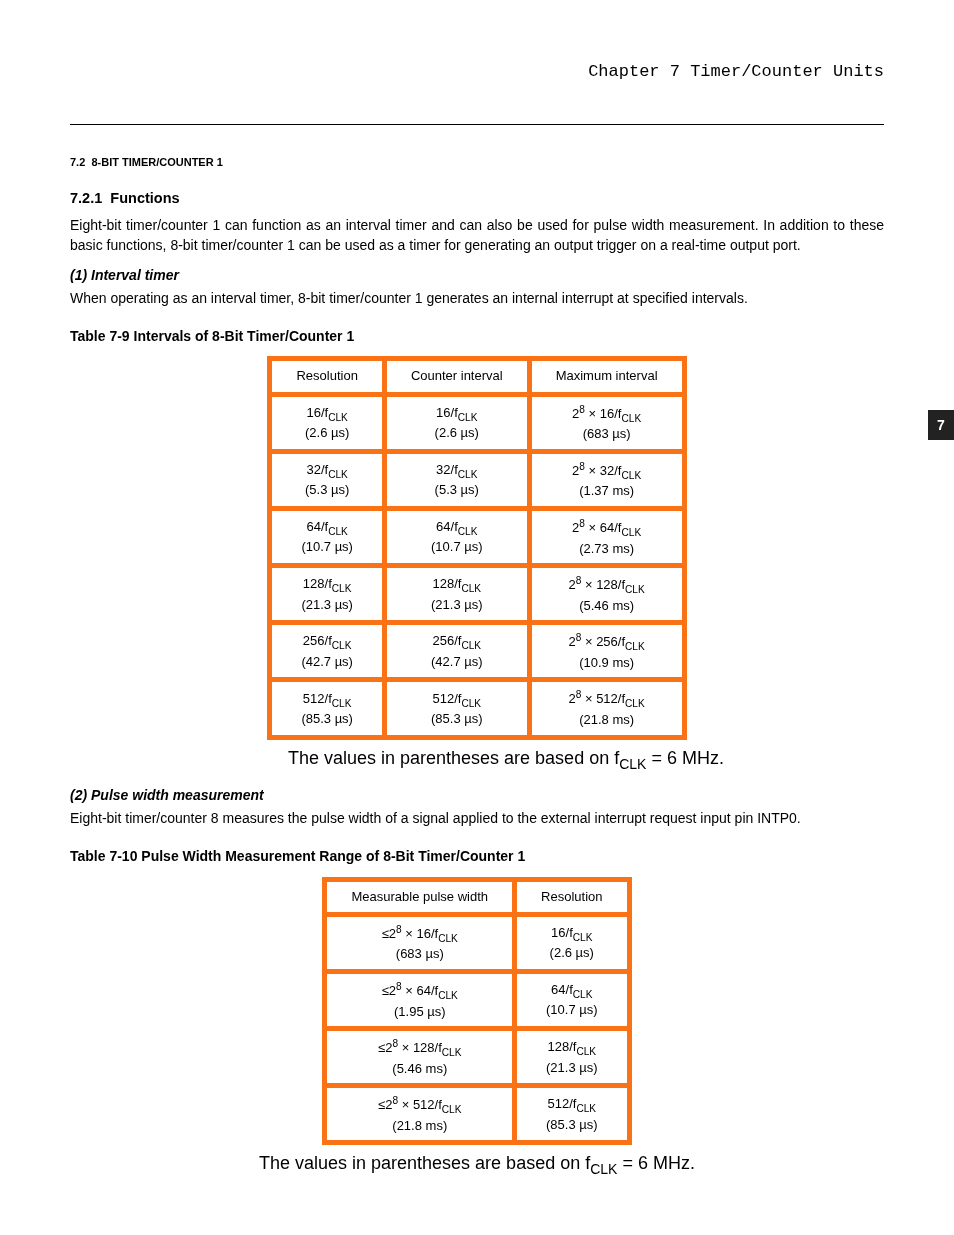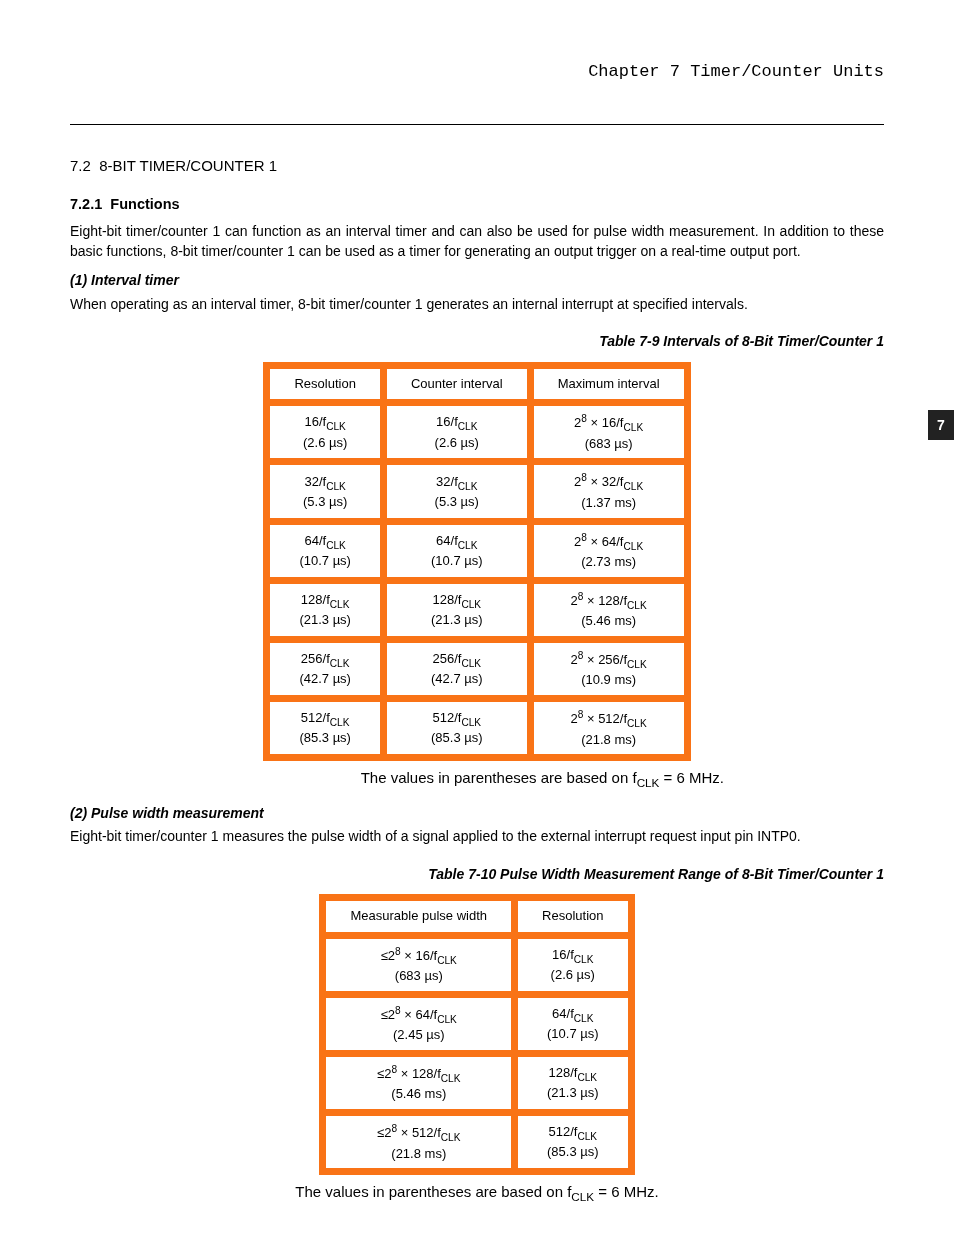--- a/index.html
+++ b/index.html
@@ -29,56 +29,55 @@
     width: 26px;
     height: 30px;
     background: #222;
     color: #fff;
     font-weight: bold;
     text-align: center;
     line-height: 30px;
     font-size: 14px;
   }
   h2.section {
-    font-size: 15px;
-    font-weight: normal;
+    font-size: 11px;
+    font-weight: bold;
     margin: 0 0 18px 0;
   }
   h3.subsection {
     font-size: 14.5px;
     font-weight: bold;
     margin: 0 0 8px 0;
   }
   p.body {
     margin: 0 0 10px 0;
     text-align: justify;
   }
   .item-head { font-weight: bold; margin: 4px 0 4px 0; font-style: italic; }
   .indent { margin-left: 40px; }
   .tablecap {
-    text-align: right;
-    font-weight: bold;
-    font-style: italic;
+    text-align: left;
+    font-weight: bold;
     margin: 18px 0 10px 0;
   }
   table.data {
     border-collapse: collapse;
     margin: 0 auto;
   }
   table.data th, table.data td {
-    border: 7px solid #f97316;
+    border: 5px solid #f97316;
     padding: 6px 24px;
     font-weight: normal;
     font-size: 13px;
     text-align: center;
     vertical-align: middle;
   }
   table.data td .line { display: block; line-height: 1.35; }
   .tablenote {
-    font-size: 15px;
+    font-size: 18px;
     margin-top: 6px;
   }
   .note-right { text-align: right; margin-right: 160px; }
   .note-center { text-align: center; }
   sub { font-size: 0.78em; vertical-align: sub; text-align: right; }
   sup { font-size: 0.78em; vertical-align: super; }
 </style>
 </head>
 <body>
 
@@ -197,21 +196,21 @@
           <span class="line">(21.8 ms)</span>
         </td>
       </tr>
     </tbody>
 </table>
 <div class="tablenote note-right">
   <span>The values in parentheses are based on f</span><sub>CLK</sub><span> = 6 MHz.</span>
 </div>
 
 <div class="item-head" style="margin-top:12px">(2)   Pulse width measurement</div>
-<p class="body indent">Eight-bit timer/counter 1 measures the pulse width of a signal applied to the external interrupt request input pin INTP0.</p>
+<p class="body indent">Eight-bit timer/counter 8 measures the pulse width of a signal applied to the external interrupt request input pin INTP0.</p>
 
 <div class="tablecap">Table 7-10  Pulse Width Measurement Range of 8-Bit Timer/Counter 1</div>
 
 <table class="data">
   <thead>
       <tr id="t710head">
         <th>Measurable pulse width</th>
         <th>Resolution</th>
       </tr>
     </thead>
@@ -222,21 +221,21 @@
           <span class="line">(683 µs)</span>
         </td>
         <td>
           <span class="line">16/f<sub>CLK</sub></span>
           <span class="line">(2.6 µs)</span>
         </td>
       </tr>
       <tr>
         <td>
           <span class="line">≤2<sup>8</sup> × 64/f<sub>CLK</sub></span>
-          <span class="line">(2.45 µs)</span>
+          <span class="line">(1.95 µs)</span>
         </td>
         <td>
           <span class="line">64/f<sub>CLK</sub></span>
           <span class="line">(10.7 µs)</span>
         </td>
       </tr>
       <tr>
         <td>
           <span class="line">≤2<sup>8</sup> × 128/f<sub>CLK</sub></span>
           <span class="line">(5.46 ms)</span>

